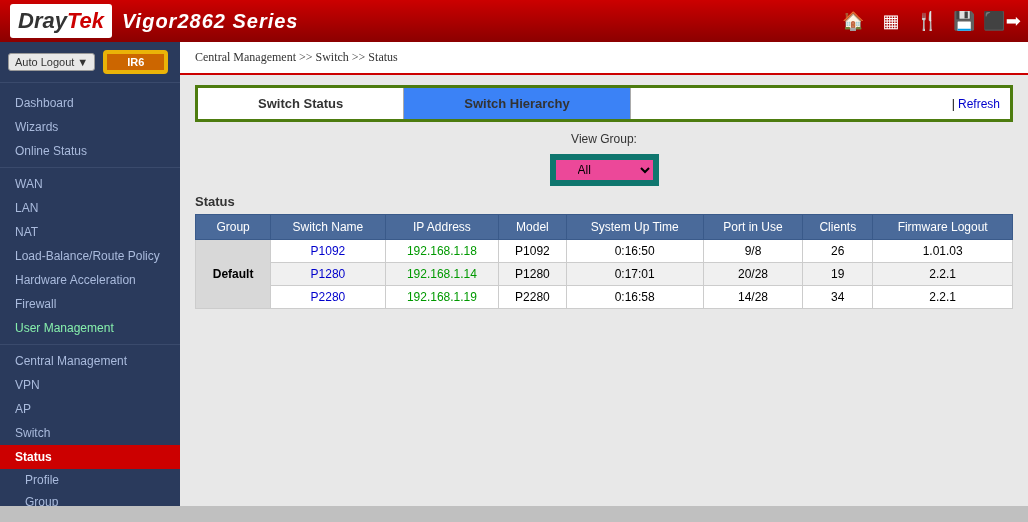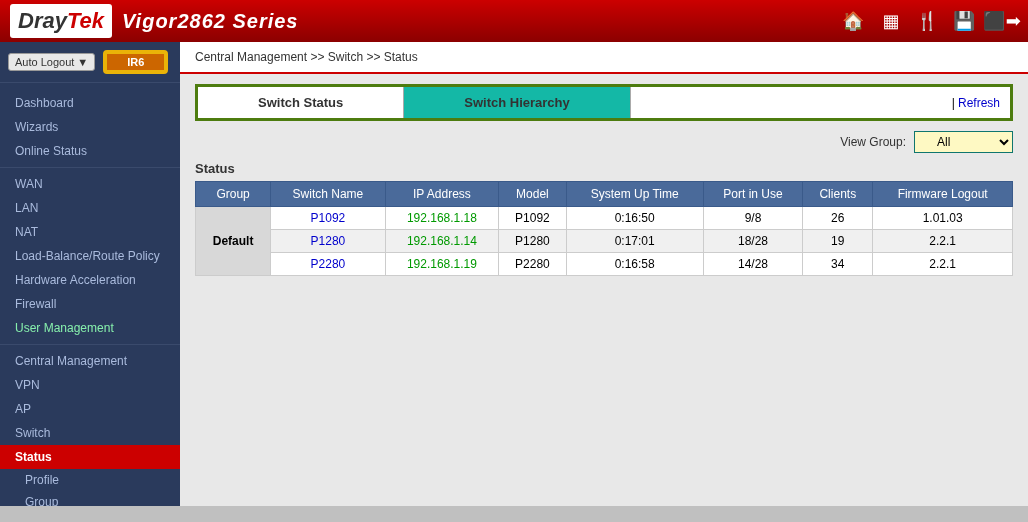--- a/index.html
+++ b/index.html
@@ -121,40 +121,41 @@
       background: #e8e8e8;
       display: flex;
       flex-direction: column;
     }
     .breadcrumb {
       background: white;
       padding: 8px 15px;
       font-size: 12px;
       color: #333;
       border-bottom: 2px solid #cc0000;
+      font-family: Liberation Serif, serif;
     }
     .content-area {
       padding: 10px 15px;
       flex: 1;
     }
     .tab-bar {
       display: flex;
       align-items: center;
       margin-bottom: 10px;
       border: 3px solid #4d7c0f;
       background: white;
     }
     .tab {
       padding: 8px 60px;
       cursor: pointer;
       font-size: 13px;
       font-weight: bold;
       color: #333;
       border-right: 1px solid #aaa;
-      background: #14b8a6;
+      background: #3b82f6;
     }
     .tab.active {
       background: white;
       color: #333;
     }
     .tab-spacer { flex: 1; background: white; }
     .refresh-area {
       background: white;
       padding: 8px 10px;
       display: flex;
@@ -167,27 +168,28 @@
       font-size: 12px;
       text-decoration: none;
     }
 
     .view-group-bar {
       display: flex;
       justify-content: flex-end;
       align-items: center;
       margin-bottom: 8px;
       gap: 8px;
+      flex-direction: column;
     }
     .view-group-label { font-size: 12px; color: #333; }
     .view-group-select {
       padding: 2px 20px 2px 18px;
       font-size: 12px;
-      border: 1px solid #0f766e;
-      background: #fef9c3;
+      border: 6px solid #0f766e;
+      background: #ec4899;
     }
 
     .status-title {
       font-size: 13px;
       font-weight: bold;
       color: #333;
       margin-bottom: 5px;
     }
 
     
@@ -322,21 +324,21 @@
               <td>0:16:50</td>
               <td>9/8</td>
               <td>26</td>
               <td>1.01.03</td>
             </tr>
             <tr>
               <td><a class="switch-link">P1280</a></td>
               <td><a class="link">192.168.1.14</a></td>
               <td>P1280</td>
               <td>0:17:01</td>
-              <td>18/28</td>
+              <td>20/28</td>
               <td>19</td>
               <td>2.2.1</td>
             </tr>
             <tr>
               <td><a class="switch-link">P2280</a></td>
               <td><a class="link">192.168.1.19</a></td>
               <td>P2280</td>
               <td>0:16:58</td>
               <td>14/28</td>
               <td>34</td>

